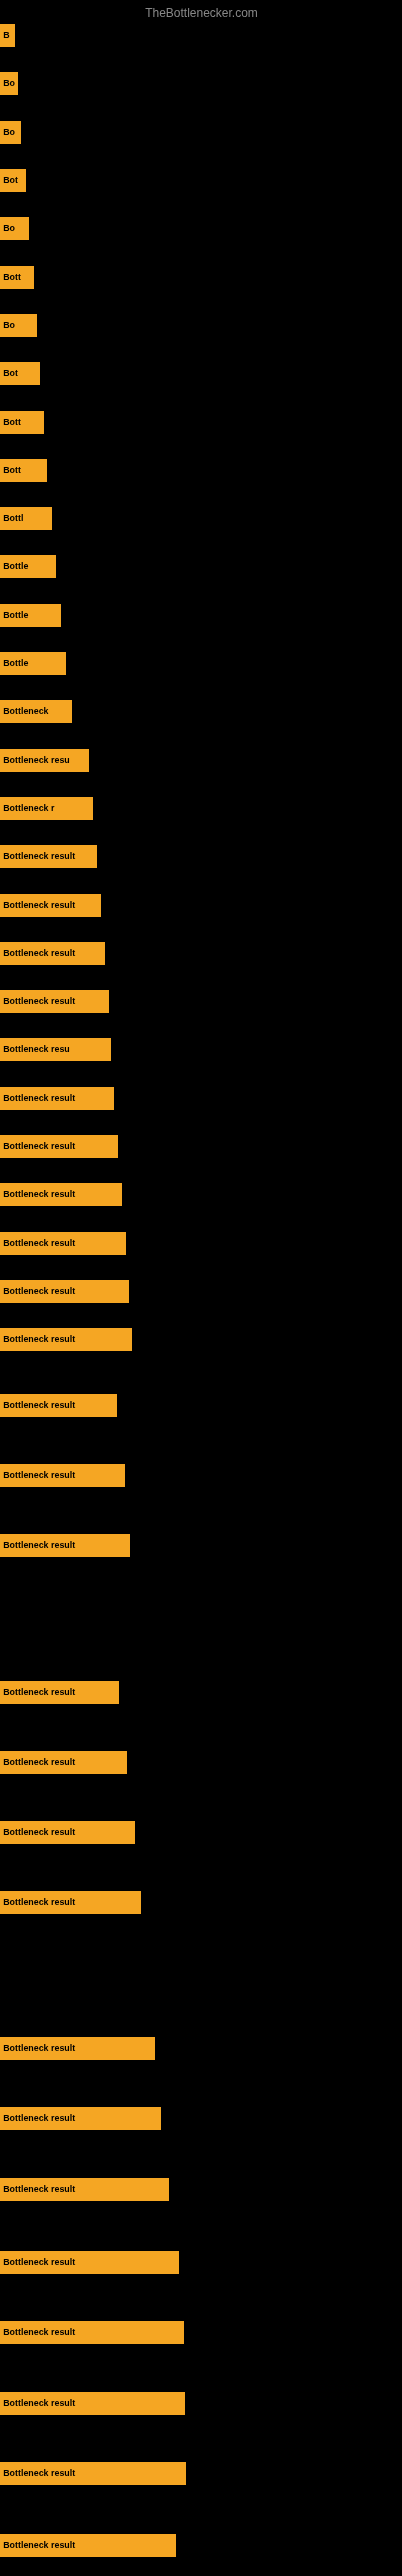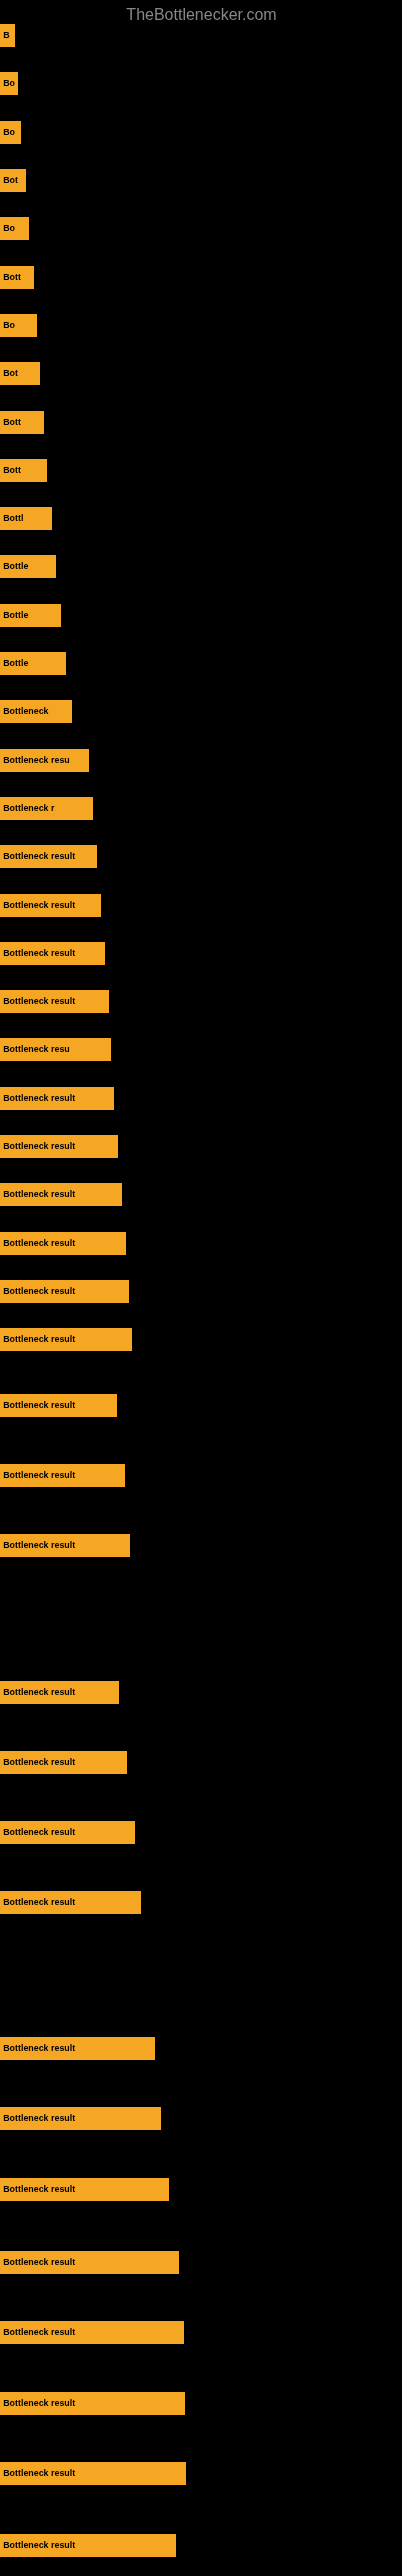--- a/index.html
+++ b/index.html
@@ -16,21 +16,21 @@
       position: relative;
       overflow-x: hidden;
     }
 
     .site-title {
       position: absolute;
       top: 6.4px;
       left: 50%;
       transform: translateX(-50%);
       color: #888888;
-      font-size: 16px;
+      font-size: 12px;
       white-space: nowrap;
     }
 
     .bar-container {
       position: absolute;
       left: 0;
       display: flex;
       align-items: center;
     }
 

